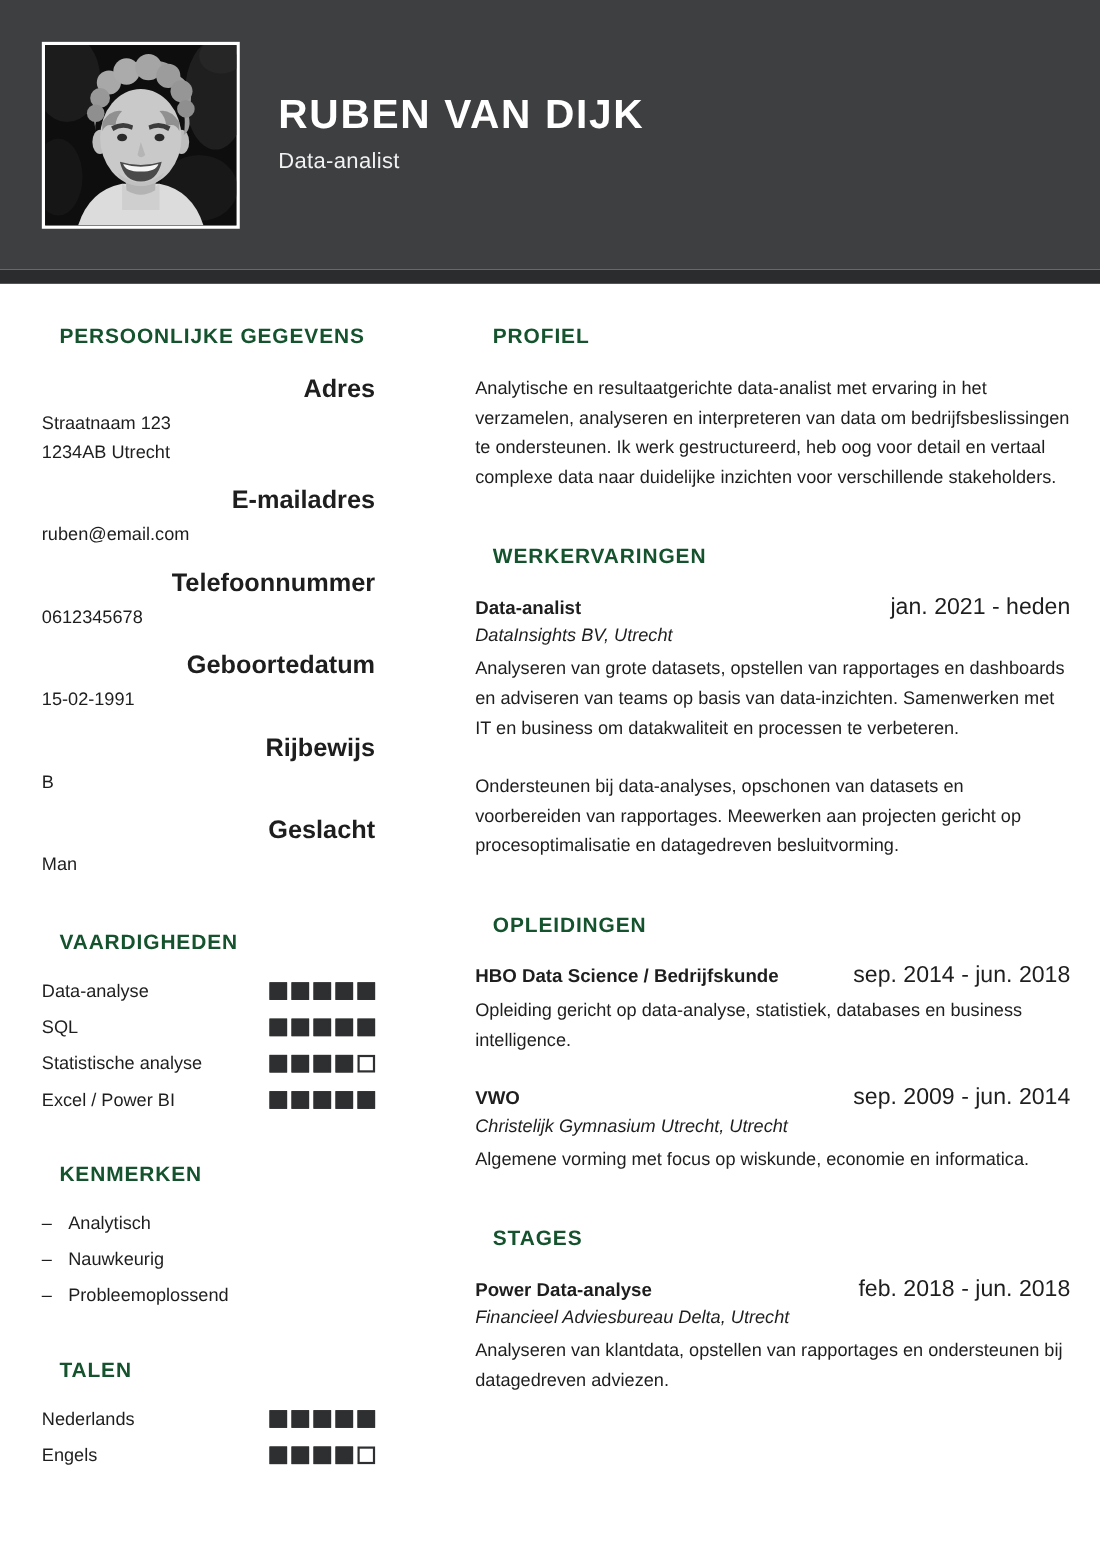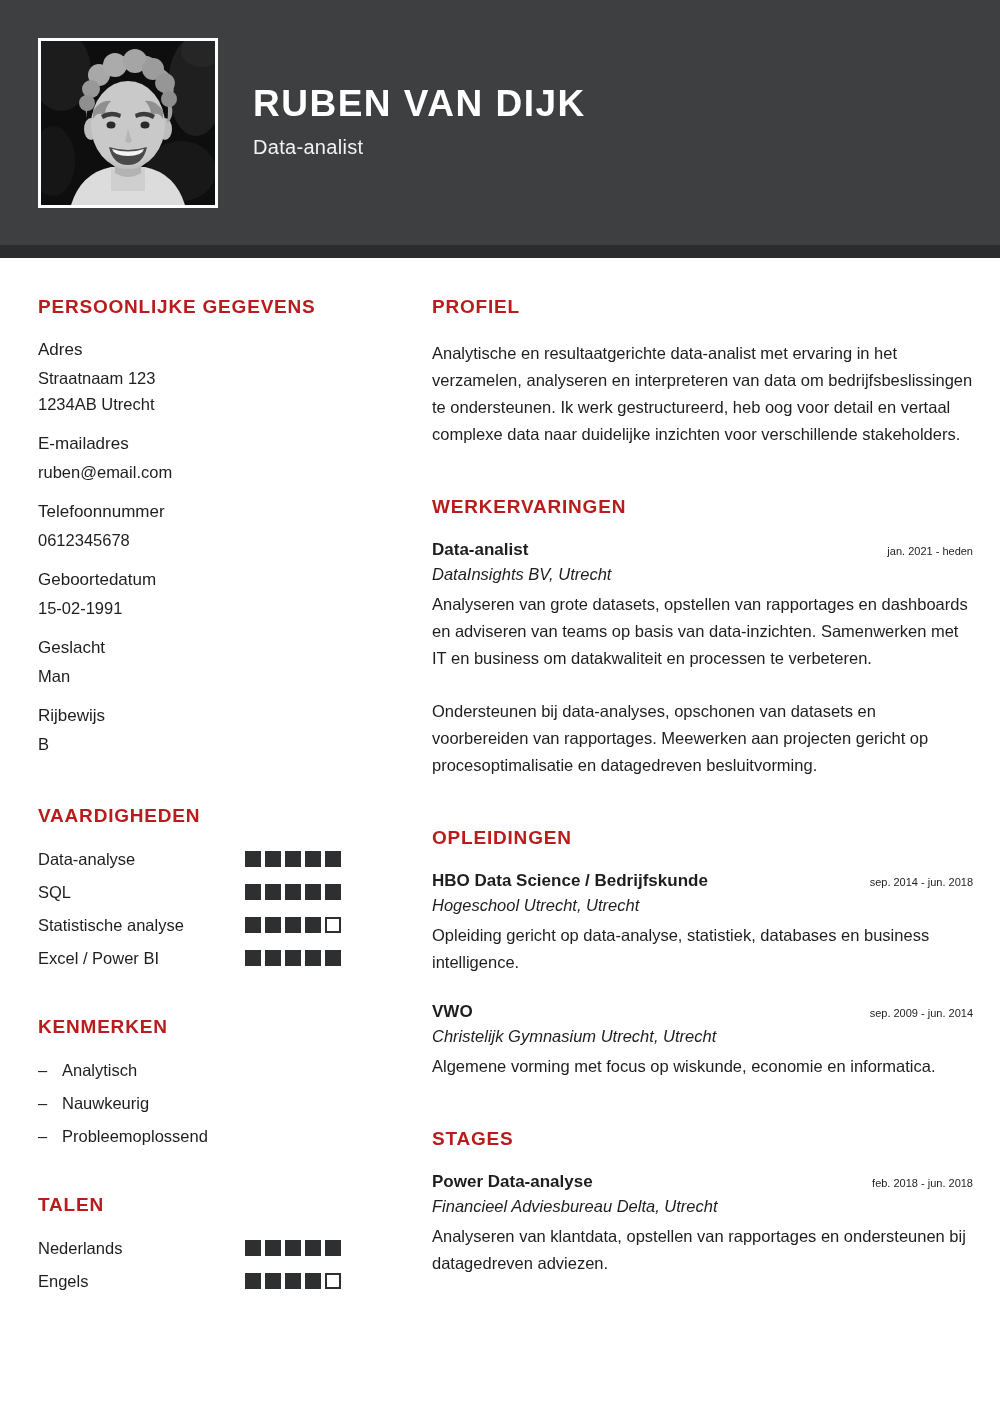--- a/index.html
+++ b/index.html
@@ -55,35 +55,36 @@
     position:absolute;
     left:38px; top:296px;
     width:303px;
   }
   .col-right {
     position:absolute;
     left:432px; top:296px;
     width:541px;
   }
   h2.section-title {
-    margin:0 0 22px 0;
+    margin:0 0 22px 16px;
     font-size:19px;
     font-weight:bold;
     letter-spacing:0.8px;
-    color:#b91c1c;
+    color:#14532d;
   }
   .section { margin-top:48px; }
   .section.first { margin-top:0; }
 
   
   .field { margin-bottom:17px; }
   .field-label {
-    font-weight:normal;
-    font-size:17px;
+    font-weight:bold;
+    font-size:23px;
     margin-bottom:5px;
+    text-align:right;
   }
   .field-line {
     font-size:16.5px;
     line-height:26px;
   }
 
   .rated-row {
     display:flex;
     justify-content:space-between;
     align-items:center;
@@ -119,21 +120,21 @@
   .entry-head {
     display:flex;
     justify-content:space-between;
     align-items:baseline;
   }
   .entry-title {
     font-weight:bold;
     font-size:17px;
   }
   .entry-period {
-    font-size:11px;
+    font-size:21px;
     white-space:nowrap;
   }
   .entry-company {
     font-style:italic;
     font-size:16.5px;
     margin-top:5px;
   }
   .entry-desc {
     margin-top:7px;
     font-size:16.5px;
@@ -215,26 +216,26 @@
       </div>
       <div class="field">
         <div class="field-label">Telefoonnummer</div>
         <div class="field-line">0612345678</div>
       </div>
       <div class="field">
         <div class="field-label">Geboortedatum</div>
         <div class="field-line">15-02-1991</div>
       </div>
       <div class="field">
+        <div class="field-label">Rijbewijs</div>
+        <div class="field-line">B</div>
+      </div>
+      <div class="field">
         <div class="field-label">Geslacht</div>
         <div class="field-line">Man</div>
-      </div>
-      <div class="field">
-        <div class="field-label">Rijbewijs</div>
-        <div class="field-line">B</div>
       </div>
     </div>
 
     <div class="section">
       <h2 class="section-title">VAARDIGHEDEN</h2>
 
       <div class="rated-row">
         <span>Data-analyse</span>
         <span class="squares">
             <span class="sq filled"></span>
@@ -343,21 +344,20 @@
     </div>
 
     <div class="section">
       <h2 class="section-title">OPLEIDINGEN</h2>
 
       <div class="entry">
         <div class="entry-head">
           <span class="entry-title">HBO Data Science / Bedrijfskunde</span>
           <span class="entry-period">sep. 2014 - jun. 2018</span>
         </div>
-        <div class="entry-company">Hogeschool Utrecht, Utrecht</div>
         <div class="entry-desc">Opleiding gericht op data-analyse, statistiek, databases en business intelligence.</div>
       </div>
 
       <div class="entry">
         <div class="entry-head">
           <span class="entry-title">VWO</span>
           <span class="entry-period">sep. 2009 - jun. 2014</span>
         </div>
         <div class="entry-company">Christelijk Gymnasium Utrecht, Utrecht</div>
         <div class="entry-desc">Algemene vorming met focus op wiskunde, economie en informatica.</div>

